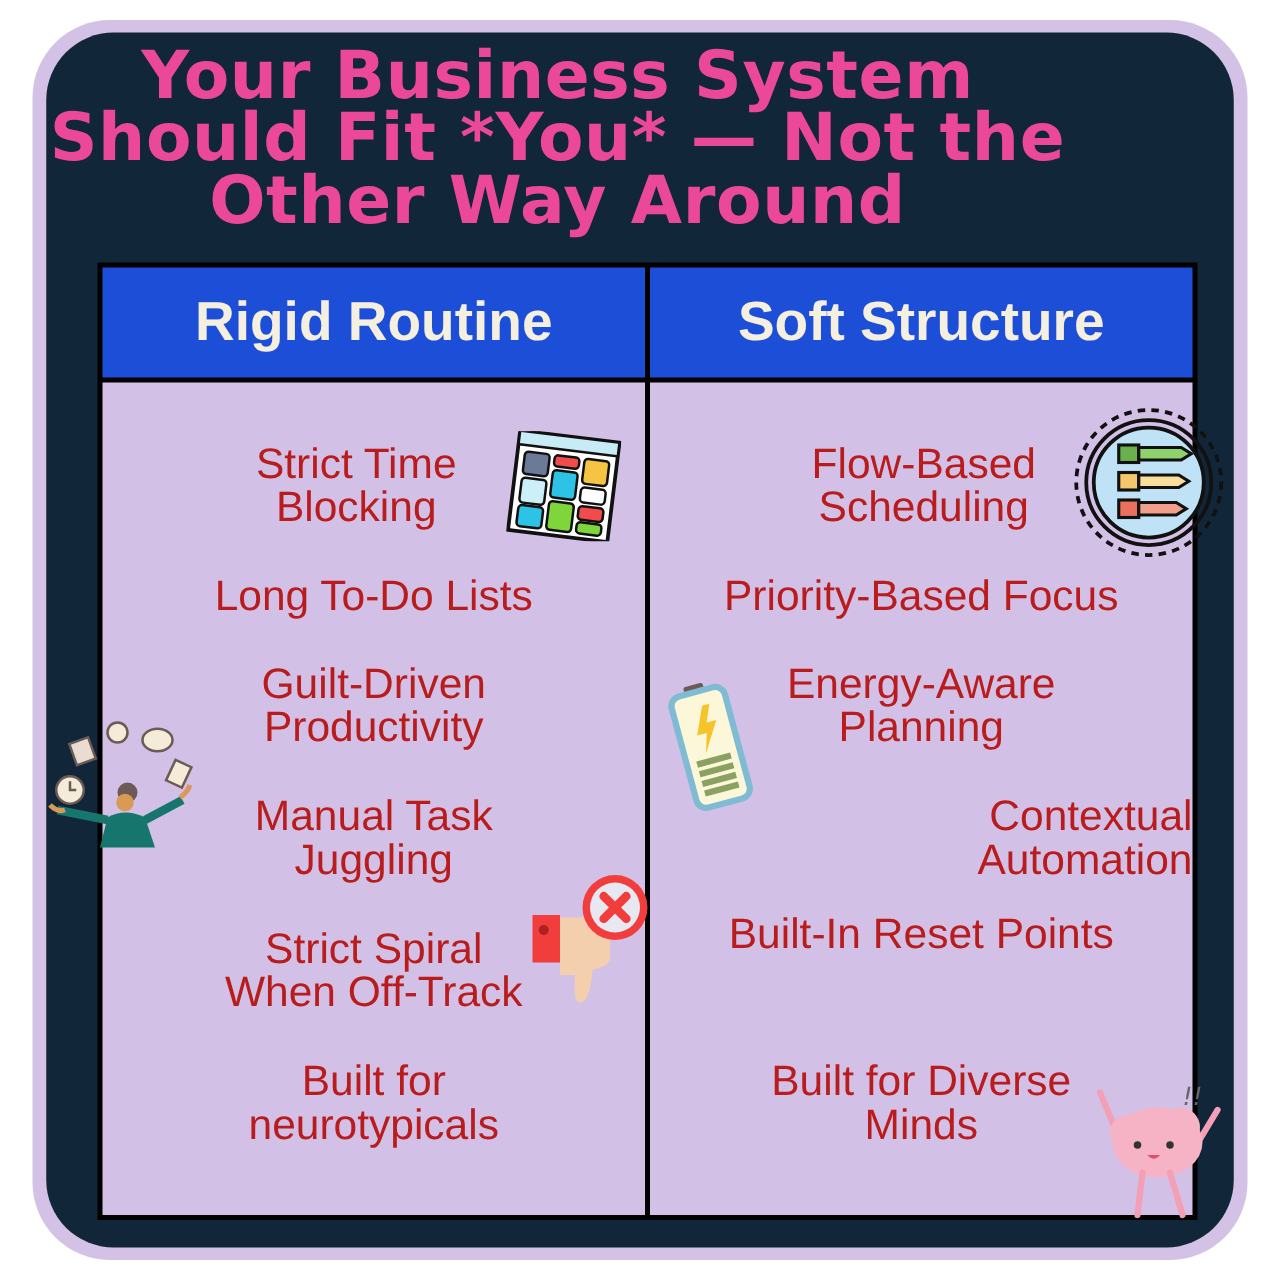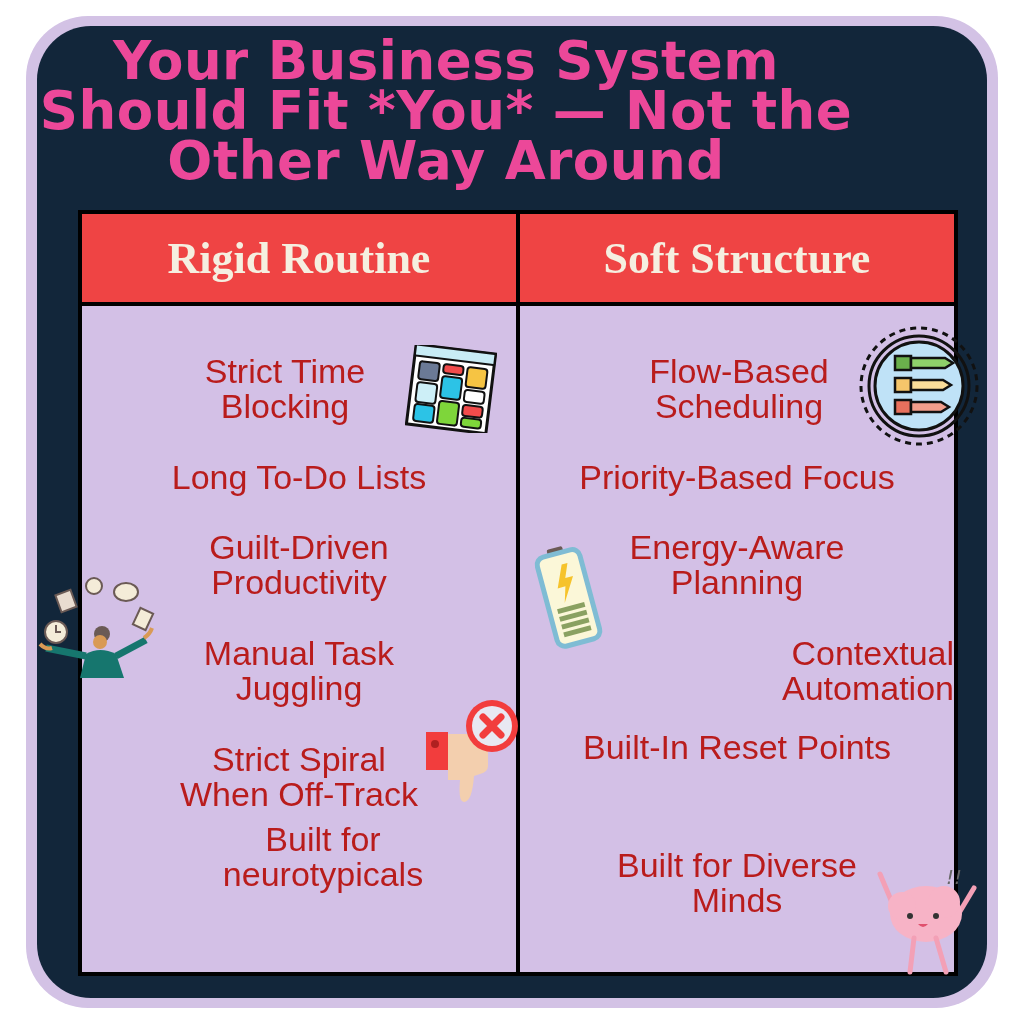--- a/index.html
+++ b/index.html
@@ -5,21 +5,21 @@
   html, body { margin: 0; padding: 0; background: #ffffff; }
   body { width: 1024px; height: 1024px; position: relative; overflow: hidden; font-family: "Liberation Sans", "DejaVu Sans", sans-serif; }
   .frame-outer { position: absolute; left: 26px; top: 16px; width: 972px; height: 992px; background: #d3c2e5; border-radius: 62px; }
   .frame-inner { position: absolute; left: 37px; top: 26px; width: 950px; height: 972px; background: #12263a; border-radius: 54px; }
   .title { position: absolute; left: 37px; top: 36px; width: 818px; text-align: center; color: #ec4899; font-weight: bold; font-size: 53px; line-height: 50px; letter-spacing: 0.5px; font-family: "DejaVu Sans", sans-serif; }
   .title .line { display: block; }
   .table { position: absolute; left: 78px; top: 210px; width: 880px; height: 766px; background: #000; }
   .col { position: absolute; top: 4px; bottom: 4px; }
   .col.left { left: 4px; width: 434px; }
   .col.right { left: 442px; width: 434px; }
-  .head { position: absolute; left: 0; top: 0; width: 100%; height: 88px; background: #ef4444; color: #f5efe0; font-weight: bold; font-size: 44px; display: flex; align-items: center; justify-content: center; font-family: Liberation Serif, serif; }
+  .head { position: absolute; left: 0; top: 0; width: 100%; height: 88px; background: #1d4ed8; color: #f5efe0; font-weight: bold; font-size: 44px; display: flex; align-items: center; justify-content: center; font-family: Liberation Sans, sans-serif; }
   .body { position: absolute; left: 0; top: 92px; width: 100%; bottom: 0; background: #d3c0e6; }
   .item { position: absolute; left: 0; width: 100%; text-align: center; color: #b91c1c; font-size: 34px; line-height: 35px; font-family: Liberation Sans, sans-serif; font-weight: normal; }
   .item .l { display: block; }
   .icon { position: absolute; }
 </style>
 </head>
 <body>
 
 <div class="frame-outer"></div>
 <div class="frame-inner"></div>
@@ -47,21 +47,21 @@
         <span class="l">Productivity</span>
       </div>
       <div class="item" style="top:330px;">
         <span class="l">Manual Task</span>
         <span class="l">Juggling</span>
       </div>
       <div class="item" style="top:436px;">
         <span class="l">Strict Spiral</span>
         <span class="l">When Off-Track</span>
       </div>
-      <div class="item" style="top:516px;padding-left:24px;">
+      <div class="item" style="top:542px;">
         <span class="l">Built for</span>
         <span class="l">neurotypicals</span>
       </div>
     </div>
   </div>
 
   <div class="col right">
     <div class="head">Soft Structure</div>
     <div class="body">
       <div class="item" style="top:48px; left:2px;">

